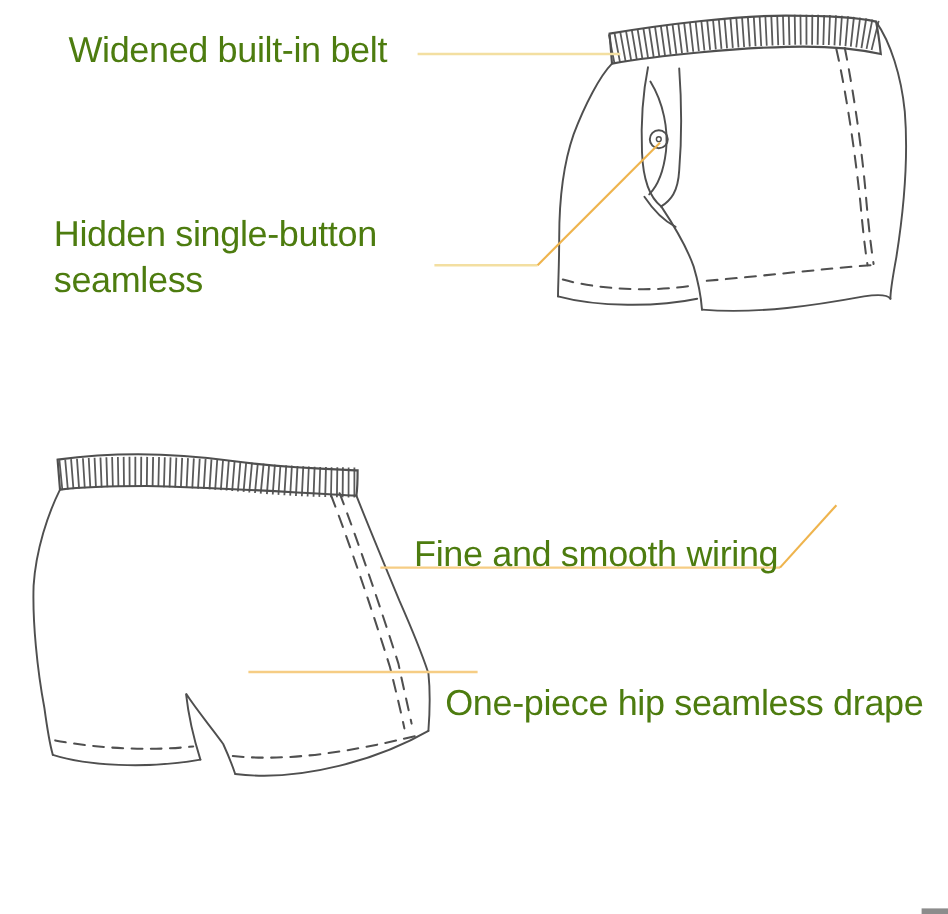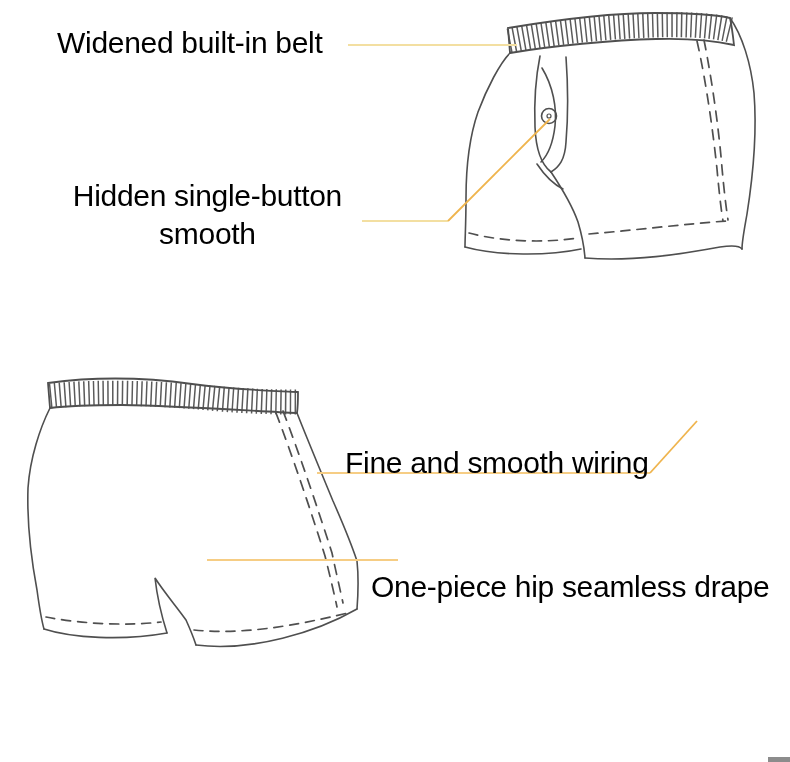--- a/index.html
+++ b/index.html
@@ -2,25 +2,25 @@
 <html><head>
 <meta charset="utf-8">
 <style>
   html,body{margin:0;padding:0;}
   body{
     width:790px;height:762px;position:relative;background:#ffffff;
     font-family:"Liberation Sans","DejaVu Sans",sans-serif;overflow:hidden;
   }
   #art{position:absolute;left:0;top:0;}
   .label{
-    position:absolute;font-size:30px;line-height:38px;color:#000000;
+    position:absolute;font-size:30px;line-height:38px;color:#4d7c0f;
     letter-spacing:-0.3px;white-space:nowrap;
   }
   #label-belt{left:57px;top:24px;}
-  #label-placket{right:448px;top:177px;text-align:center;}
+  #label-placket{right:476px;top:177px;text-align:left;}
   #label-placket span{display:block;}
   #label-wiring{left:345px;top:444px;}
   #label-drape{left:371px;top:568px;}
   .leader-pale{stroke:#f3dfa1;}
   .leader-mid{stroke:#f6cd84;}
   .leader-strong{stroke:#efb44d;}
 </style>
 </head>
 <body>
 
@@ -74,18 +74,18 @@
     <path class="leader-mid" d="M207,560 L398,560"></path>
   </g>
 
   <rect x="768" y="757" width="22" height="5" fill="#8c8c8c"></rect>
 </svg>
 
 <div class="label" id="label-belt">Widened built-in belt</div>
 
 <div class="label" id="label-placket">
   <span>Hidden single-button</span>
-  <span>smooth</span>
+  <span>seamless</span>
 </div>
 
 <div class="label" id="label-wiring">Fine and smooth wiring</div>
 
 <div class="label" id="label-drape">One-piece hip seamless drape</div>
 
 </body></html>

